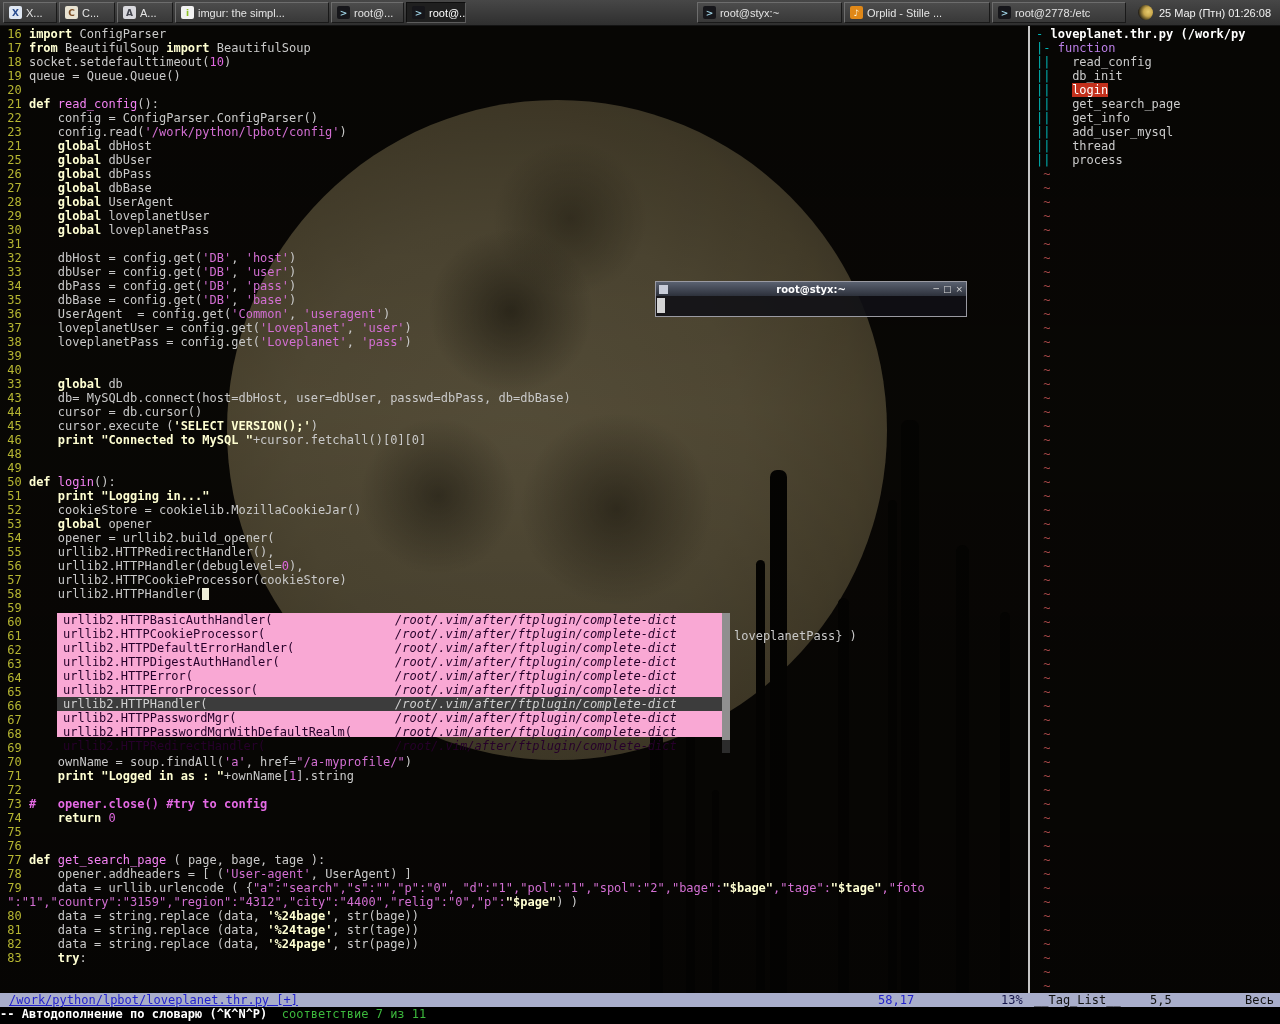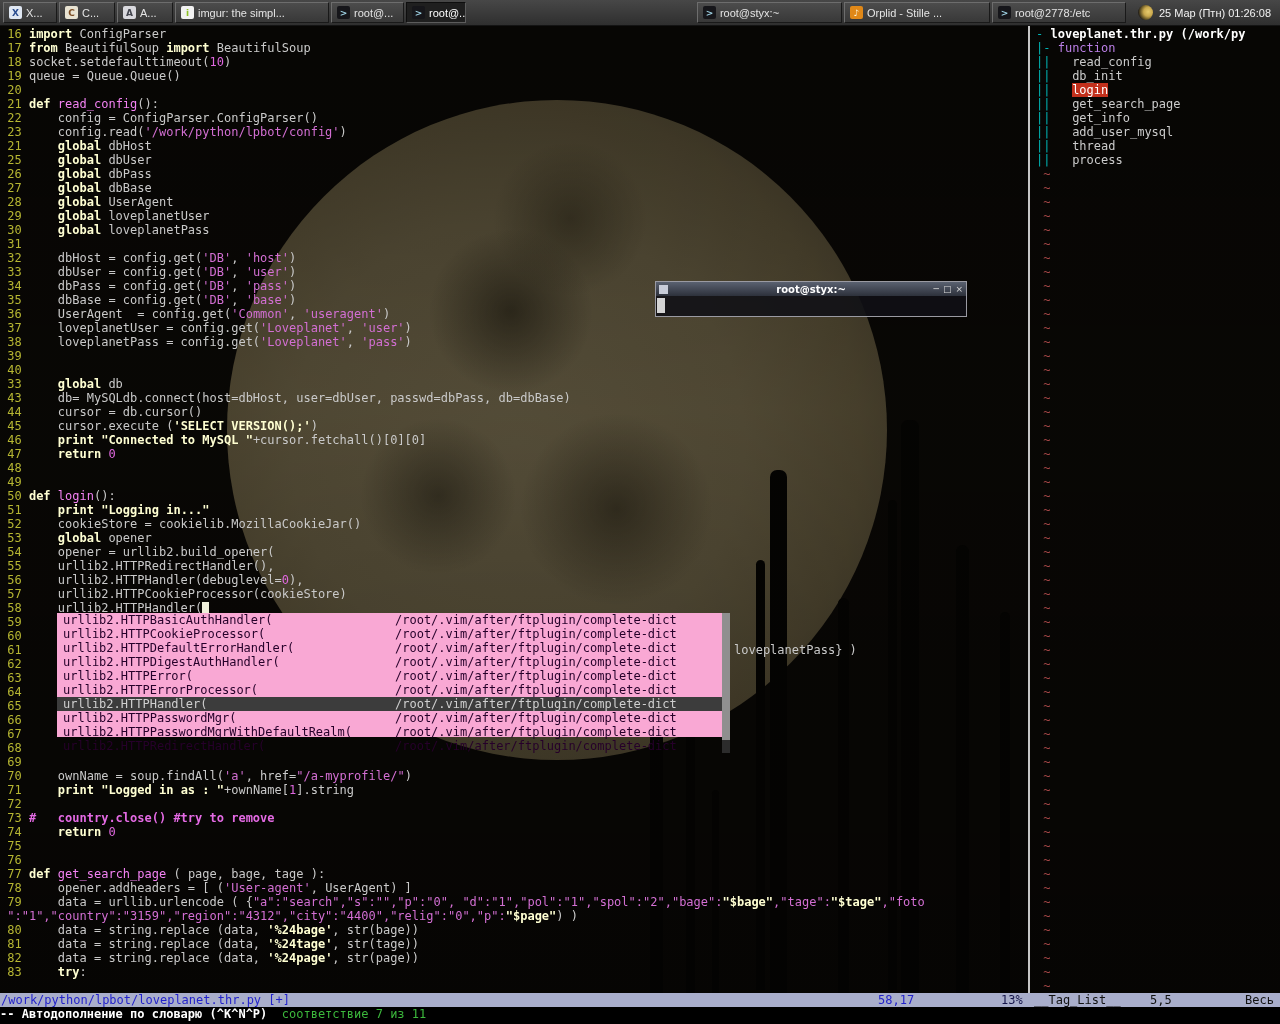--- a/index.html
+++ b/index.html
@@ -47,40 +47,40 @@
   .t-m{color:#e068e0;}
   .t-f{color:#f382f3;}
   .t-c{color:#e46ae4;font-weight:bold;}
   .cursor{display:inline-block;width:7px;height:12px;background:#efefda;vertical-align:-2px;}
   .tail{position:absolute;top:0;}
 
   
   #popup{position:absolute;left:57px;top:587px;width:673px;height:124px;background:#f9a8d4;}
   .pu-row{height:14px;white-space:pre;color:#26002a;position:relative;padding-left:6px;box-sizing:border-box;}
   .pu-row.sel{background:#3c3c3c;color:#cfcfcf;}
-  .pu-path{position:absolute;left:338px;top:0;}
+  .pu-path{position:absolute;left:338px;top:0;font-style:italic;}
   #popup-sbar{position:absolute;right:0;top:0;width:8px;height:140px;background:#2c2c2c;}
   #popup-thumb{position:absolute;left:0;top:0;width:8px;height:127px;background:#8f8f8f;}
 
   
   #vsep{position:absolute;left:1028px;top:0;width:2px;height:967px;background:#c6c6c6;}
   #sidebar{position:absolute;left:1036px;top:1px;width:244px;}
   .sb-row{height:14px;white-space:pre;}
   .sb-fold{color:#00b4b4;}
   .sb-title{color:#ffffff;font-weight:bold;}
   .sb-type{color:#bb7fe6;}
   .sb-tag{color:#cbcbcb;}
   .sb-hl{background:#c2301c;color:#ffffff;}
   .sb-tilde{color:#a34646;}
 
   
   #status-left{position:absolute;left:0;top:967px;width:1028px;height:14px;background:#a9aecb;}
   #status-right{position:absolute;left:1028px;top:967px;width:252px;height:22px;background:#a9aecb;color:#121212;}
   #status-left span,#status-right span{position:absolute;top:0;white-space:pre;}
-  .sl-file{left:1px;color:#2323cc;}
+  .sl-file{left:9px;color:#2323cc;text-decoration:underline;}
   .sl-ruler{left:878px;color:#2323cc;}
   .sl-pct{left:1001px;color:#15154a;}
   .sr-name{left:6px;}
   .sr-ruler{left:122px;}
   .sr-scroll{right:6px;}
   #cmdline{position:absolute;left:0;top:981px;width:1280px;height:17px;background:#000;white-space:pre;}
   .cmd-mode{color:#ffffff;font-weight:bold;}
   .cmd-match{color:#3cb83c;}
 
   
@@ -138,21 +138,20 @@
       <div class="row"><span class="g"> 36 </span><span class="t-n">    UserAgent  = config.get(</span><span class="t-s">'Common'</span><span class="t-n">, </span><span class="t-s">'useragent'</span><span class="t-n">)</span></div>
       <div class="row"><span class="g"> 37 </span><span class="t-n">    loveplanetUser = config.get(</span><span class="t-s">'Loveplanet'</span><span class="t-n">, </span><span class="t-s">'user'</span><span class="t-n">)</span></div>
       <div class="row"><span class="g"> 38 </span><span class="t-n">    loveplanetPass = config.get(</span><span class="t-s">'Loveplanet'</span><span class="t-n">, </span><span class="t-s">'pass'</span><span class="t-n">)</span></div>
       <div class="row"><span class="g"> 39 </span></div>
       <div class="row"><span class="g"> 40 </span></div>
       <div class="row"><span class="g"> 33 </span><span class="t-n">    </span><span class="t-k">global</span><span class="t-n"> db</span></div>
       <div class="row"><span class="g"> 43 </span><span class="t-n">    db= MySQLdb.connect(host=dbHost, user=dbUser, passwd=dbPass, db=dbBase)</span></div>
       <div class="row"><span class="g"> 44 </span><span class="t-n">    cursor = db.cursor()</span></div>
       <div class="row"><span class="g"> 45 </span><span class="t-n">    cursor.execute (</span><span class="t-b">'SELECT VERSION();'</span><span class="t-n">)</span></div>
       <div class="row"><span class="g"> 46 </span><span class="t-n">    </span><span class="t-k">print</span><span class="t-n"> </span><span class="t-b">"Connected to MySQL "</span><span class="t-n">+cursor.fetchall()[0][0]</span></div>
-      <div class="row"><span class="g"> 47 </span><span class="t-n">    </span><span class="t-k">return</span><span class="t-n"> </span><span class="t-m">0</span></div>
       <div class="row"><span class="g"> 48 </span></div>
       <div class="row"><span class="g"> 49 </span></div>
       <div class="row"><span class="g"> 50 </span><span class="t-k">def</span><span class="t-n"> </span><span class="t-f">login</span><span class="t-n">():</span></div>
       <div class="row"><span class="g"> 51 </span><span class="t-n">    </span><span class="t-k">print</span><span class="t-n"> </span><span class="t-b">"Logging in..."</span></div>
       <div class="row"><span class="g"> 52 </span><span class="t-n">    cookieStore = cookielib.MozillaCookieJar()</span></div>
       <div class="row"><span class="g"> 53 </span><span class="t-n">    </span><span class="t-k">global</span><span class="t-n"> opener</span></div>
       <div class="row"><span class="g"> 54 </span><span class="t-n">    opener = urllib2.build_opener(</span></div>
       <div class="row"><span class="g"> 55 </span><span class="t-n">    urllib2.HTTPRedirectHandler(),</span></div>
       <div class="row"><span class="g"> 56 </span><span class="t-n">    urllib2.HTTPHandler(debuglevel=</span><span class="t-m">0</span><span class="t-n">),</span></div>
       <div class="row"><span class="g"> 57 </span><span class="t-n">    urllib2.HTTPCookieProcessor(cookieStore)</span></div>
@@ -164,21 +163,21 @@
       <div class="row"><span class="g"> 63 </span></div>
       <div class="row"><span class="g"> 64 </span></div>
       <div class="row"><span class="g"> 65 </span></div>
       <div class="row"><span class="g"> 66 </span></div>
       <div class="row"><span class="g"> 67 </span></div>
       <div class="row"><span class="g"> 68 </span></div>
       <div class="row"><span class="g"> 69 </span></div>
       <div class="row"><span class="g"> 70 </span><span class="t-n">    ownName = soup.findAll(</span><span class="t-s">'a'</span><span class="t-n">, href=</span><span class="t-s">"/a-myprofile/"</span><span class="t-n">)</span></div>
       <div class="row"><span class="g"> 71 </span><span class="t-n">    </span><span class="t-k">print</span><span class="t-n"> </span><span class="t-b">"Logged in as : "</span><span class="t-n">+ownName[</span><span class="t-m">1</span><span class="t-n">].string</span></div>
       <div class="row"><span class="g"> 72 </span></div>
-      <div class="row"><span class="g"> 73 </span><span class="t-c">#   country.close() #try to remove</span></div>
+      <div class="row"><span class="g"> 73 </span><span class="t-c">#   opener.close() #try to config</span></div>
       <div class="row"><span class="g"> 74 </span><span class="t-n">    </span><span class="t-k">return</span><span class="t-n"> </span><span class="t-m">0</span></div>
       <div class="row"><span class="g"> 75 </span></div>
       <div class="row"><span class="g"> 76 </span></div>
       <div class="row"><span class="g"> 77 </span><span class="t-k">def</span><span class="t-n"> </span><span class="t-f">get_search_page</span><span class="t-n"> ( page, bage, tage ):</span></div>
       <div class="row"><span class="g"> 78 </span><span class="t-n">    opener.addheaders = [ (</span><span class="t-s">'User-agent'</span><span class="t-n">, UserAgent) ]</span></div>
       <div class="row"><span class="g"> 79 </span><span class="t-n">    data = urllib.urlencode ( {</span><span class="t-s">"a":"search","s":"","p":"0", "d":"1","pol":"1","spol":"2","bage":</span><span class="t-b">"$bage"</span><span class="t-s">,"tage":</span><span class="t-b">"$tage"</span><span class="t-s">,"foto</span></div>
       <div class="row"><span class="g"> </span><span class="t-s">":"1","country":"3159","region":"4312","city":"4400","relig":"0","p":</span><span class="t-b">"$page"</span><span class="t-n">) )</span></div>
       <div class="row"><span class="g"> 80 </span><span class="t-n">    data = string.replace (data, </span><span class="t-b">'%24bage'</span><span class="t-n">, str(bage))</span></div>
       <div class="row"><span class="g"> 81 </span><span class="t-n">    data = string.replace (data, </span><span class="t-b">'%24tage'</span><span class="t-n">, str(tage))</span></div>
       <div class="row"><span class="g"> 82 </span><span class="t-n">    data = string.replace (data, </span><span class="t-b">'%24page'</span><span class="t-n">, str(page))</span></div>

